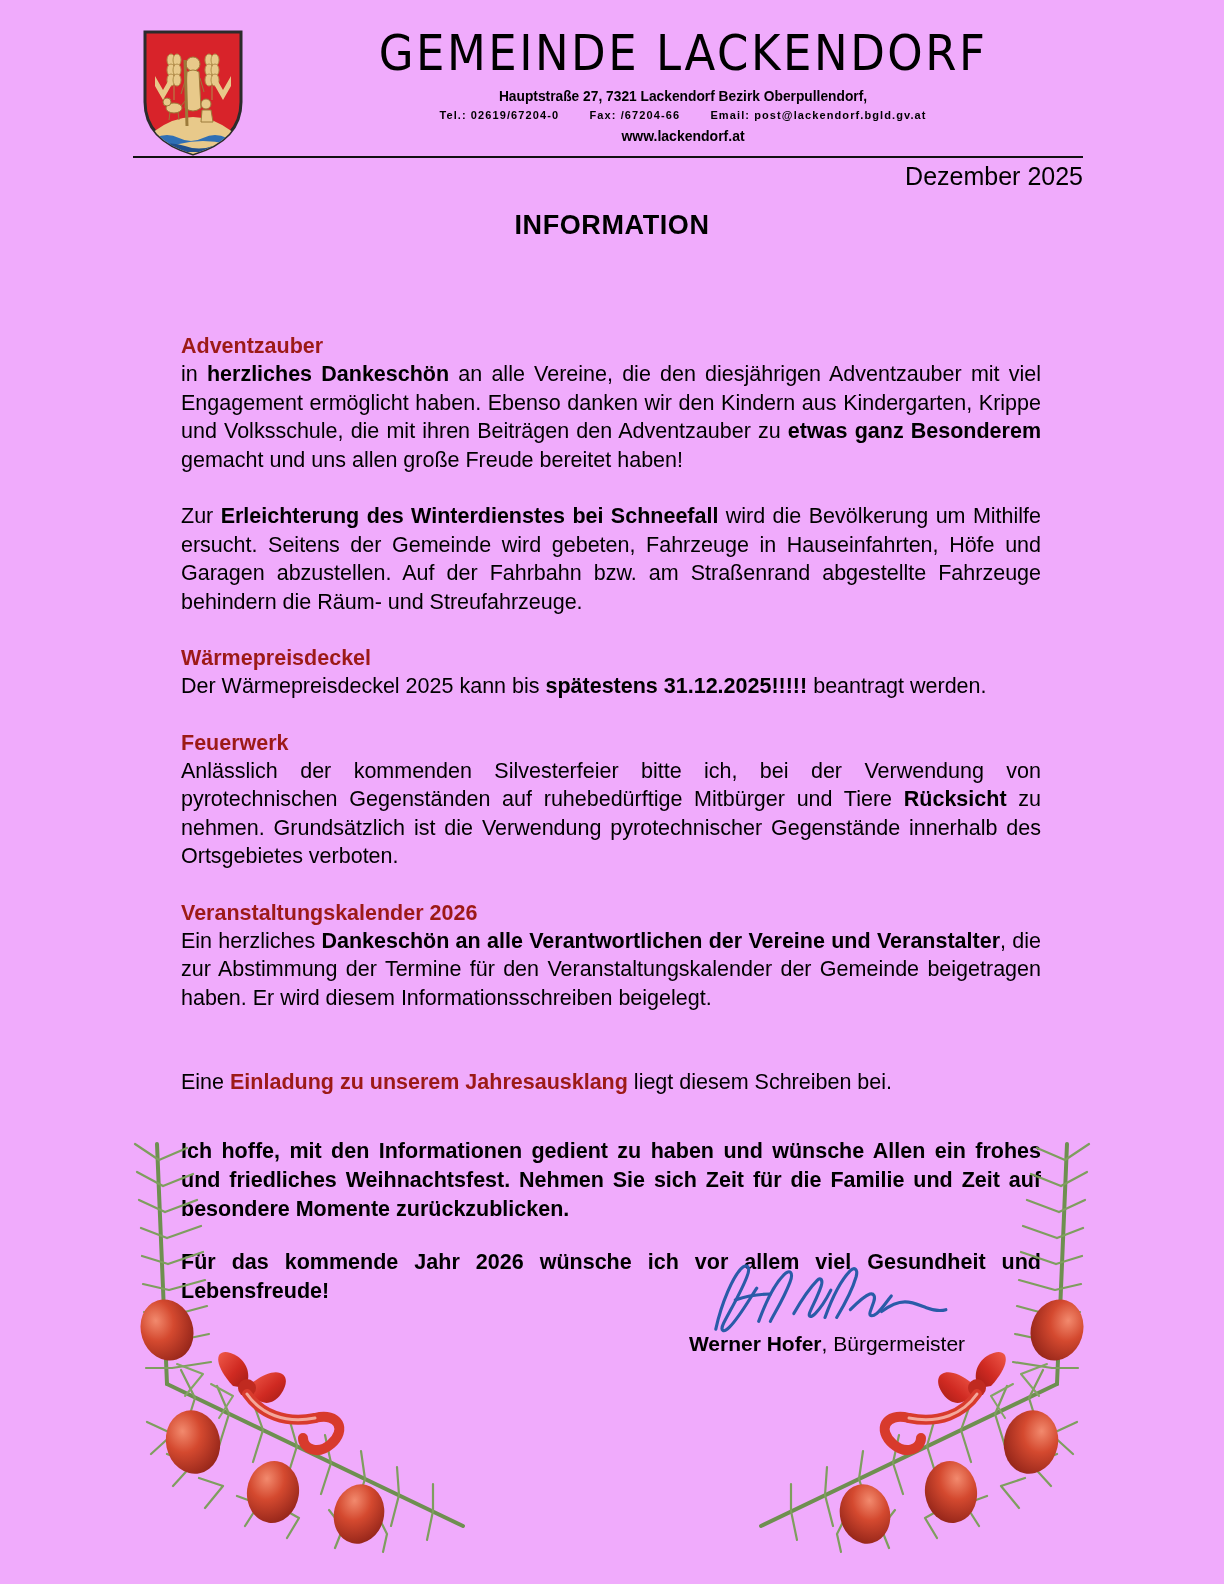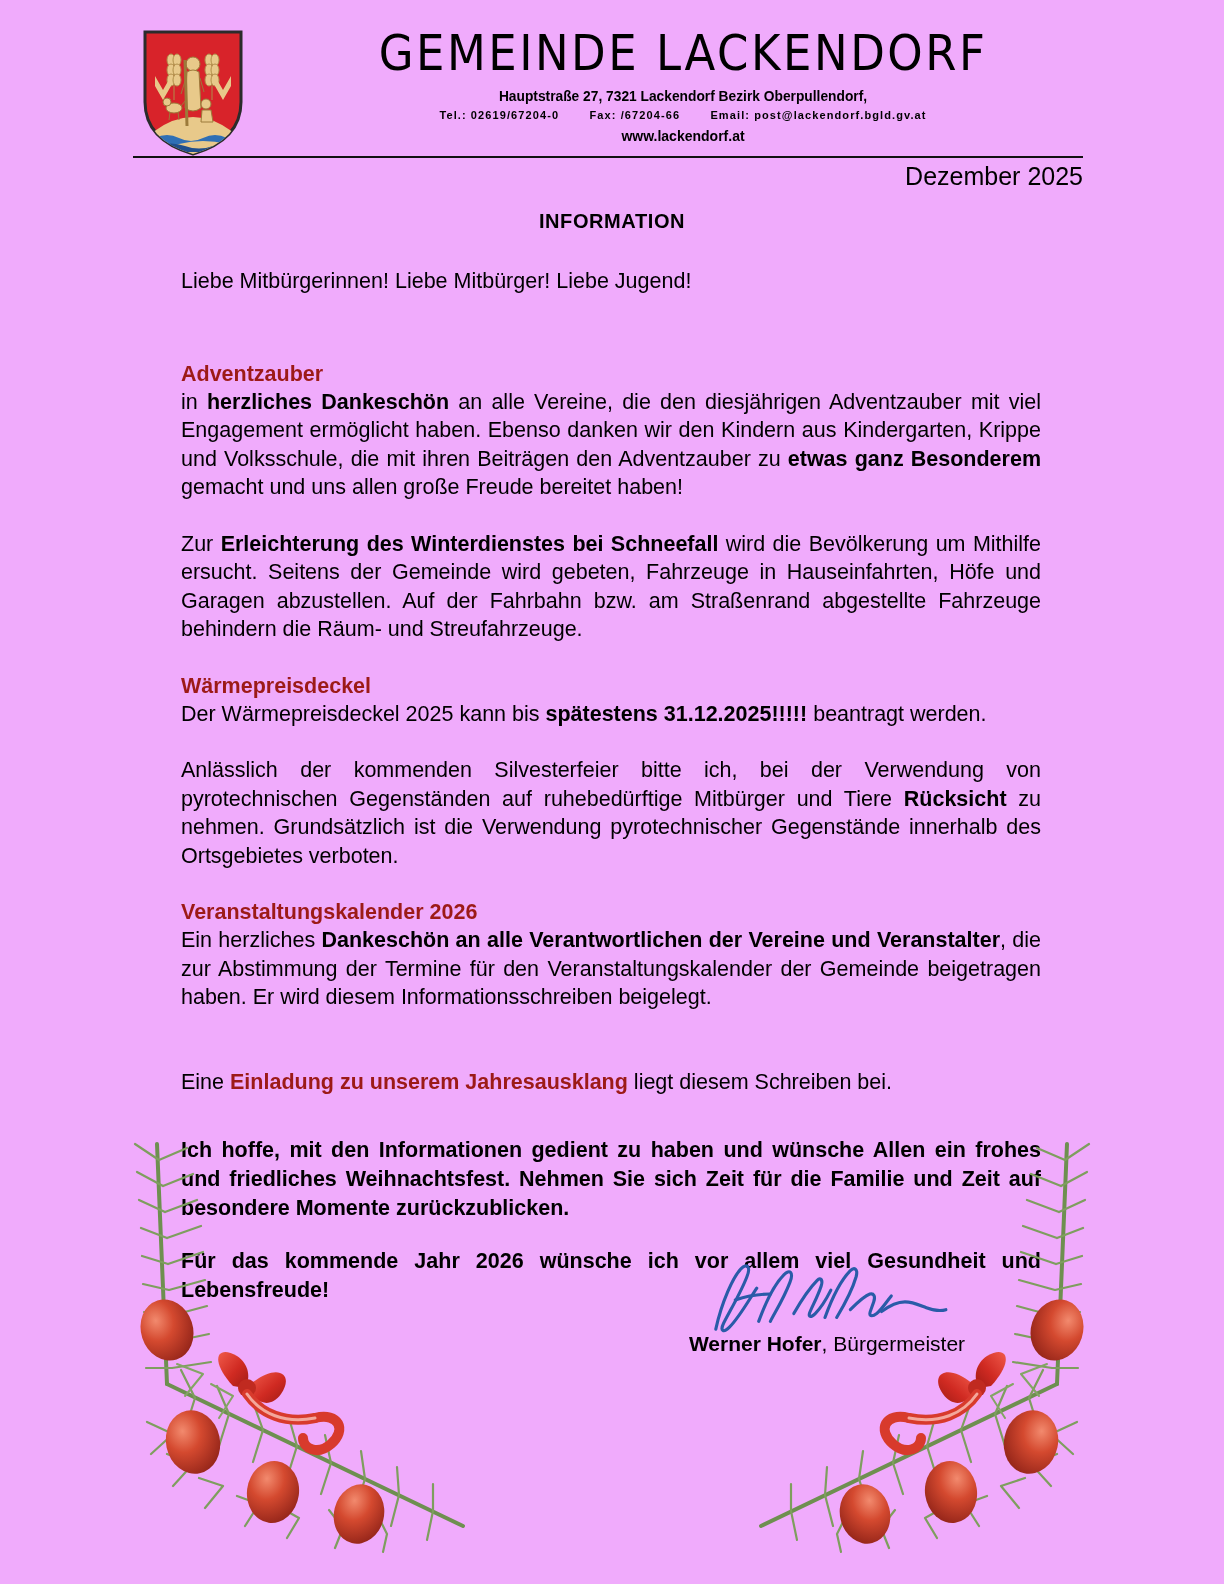--- a/index.html
+++ b/index.html
@@ -92,21 +92,21 @@
     font-size: 25px;
     line-height: 32px;
     white-space: nowrap;
   }
   .doc-title {
     position: absolute;
     left: 0;
     top: 210px;
     width: 1224px;
     text-align: center;
-    font-size: 20px;
+    font-size: 27px;
     font-weight: bold;
     letter-spacing: 0.6px;
   }
 
   
   .content {
     position: absolute;
     left: 181px;
     top: 268px;
     width: 860px;
@@ -262,34 +262,34 @@
   </div>
 
   <div class="rule"></div>
 
   <div class="date-line">Dezember 2025</div>
   <div class="doc-title">INFORMATION</div>
 
   <div class="content">
 
     <div class="greeting">
-      <div>Liebe Mitbürgerinnen! Liebe Mitbürger! Liebe Jugend!</div>
     </div>
 
     <div class="sp-64"></div>
 
     <div id="sections-host">
         <p class="sec-head">Adventzauber</p>
         <p class="sec-body"><span>in </span><b>herzliches Dankeschön</b><span> an alle Vereine, die den diesjährigen Adventzauber mit viel Engagement ermöglicht haben. Ebenso danken wir den Kindern aus Kindergarten, Krippe und Volksschule, die mit ihren Beiträgen den Adventzauber zu </span><b>etwas ganz Besonderem</b><span> gemacht und uns allen große Freude bereitet haben!</span></p>
         <div class="sp-28"></div>
         <p class="sec-body"><span>Zur </span><b>Erleichterung des Winterdienstes bei Schneefall</b><span> wird die Bevölkerung um Mithilfe ersucht. Seitens der Gemeinde wird gebeten, Fahrzeuge in Hauseinfahrten, Höfe und Garagen abzustellen. Auf der Fahrbahn bzw. am Straßenrand abgestellte Fahrzeuge behindern die Räum- und Streufahrzeuge.</span></p>
         <div class="sp-28"></div>
         <p class="sec-head">Wärmepreisdeckel</p>
         <p class="sec-body"><span>Der Wärmepreisdeckel 2025 kann bis </span><b>spätestens 31.12.2025!!!!!</b><span> beantragt werden.</span></p>
         <div class="sp-28"></div>
+        <p class="sec-head">Feuerwerk</p>
         <p class="sec-body"><span>Anlässlich der kommenden Silvesterfeier bitte ich, bei der Verwendung von pyrotechnischen Gegenständen auf ruhebedürftige Mitbürger und Tiere </span><b>Rücksicht</b><span> zu nehmen. Grundsätzlich ist die Verwendung pyrotechnischer Gegenstände innerhalb des Ortsgebietes verboten.</span></p>
         <div class="sp-28"></div>
         <p class="sec-head">Veranstaltungskalender 2026</p>
         <p class="sec-body"><span>Ein herzliches </span><b>Dankeschön an alle Verantwortlichen der Vereine und Veranstalter</b><span>, die zur Abstimmung der Termine für den Veranstaltungskalender der Gemeinde beigetragen haben. Er wird diesem Informationsschreiben beigelegt.</span></p>
       </div>
 
     <div class="sp-56"></div>
 
     <p class="sec-body nojust">
       <span>Eine </span><span class="red">Einladung zu unserem Jahresausklang</span><span> liegt diesem Schreiben bei.</span>

